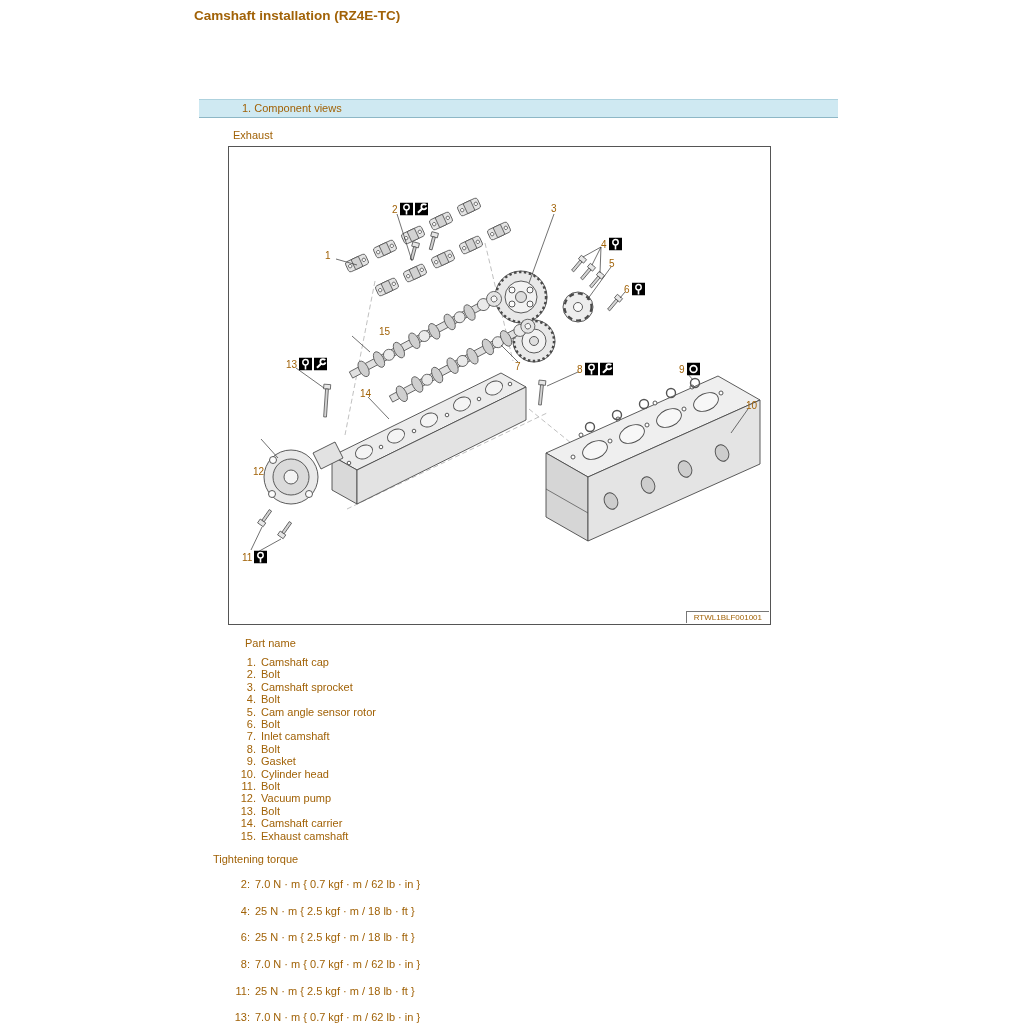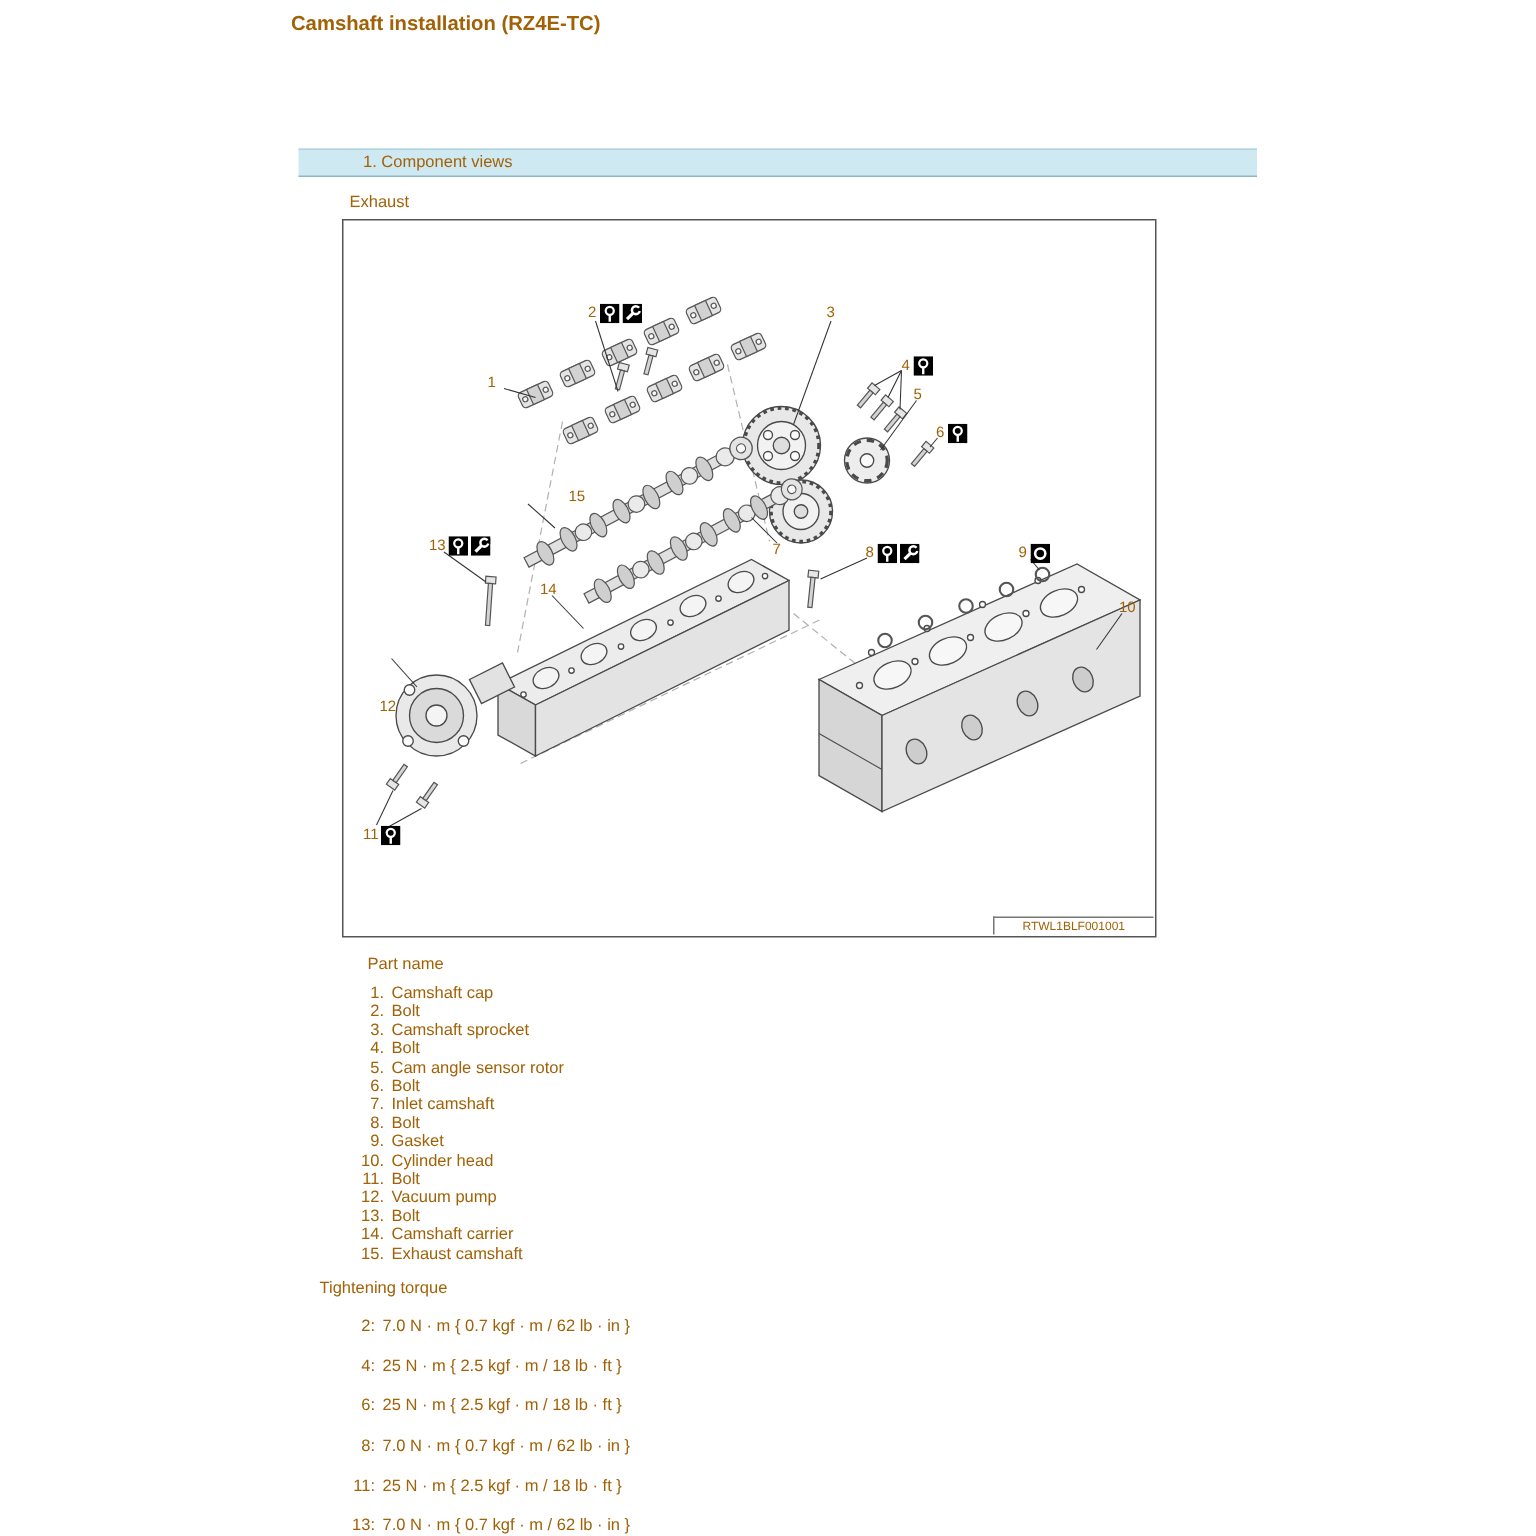--- a/index.html
+++ b/index.html
@@ -11,21 +11,21 @@
         border-top:1px solid #aed2de;border-bottom:1px solid #8db7c6;display:flex;align-items:center;padding-left:31px;}
   .section-accent{width:5px;background:#141e33;}
   .section-label{font-size:11px;line-height:17px;padding-left:7px;}
   .figure-caption{position:absolute;left:233px;top:129px;font-size:11px;}
   .figure{position:absolute;left:228px;top:146px;width:543px;height:479px;border:1px solid #555;background:#fff;}
   .diagram{position:absolute;left:0;top:0;}
   .callout{position:absolute;display:flex;align-items:center;gap:2px;transform:translate(-5px,-50%);z-index:2;}
   .callout-num{font-size:10px;line-height:10px;}
   .callout-icon{width:13px;height:13px;display:block;}
   .figure-code{position:absolute;right:1px;bottom:1px;font-size:8px;line-height:9px;background:#fff;
-        border:1px solid #777;border-right:none;border-bottom:none;padding:1px 19px;z-index:3;}
+        border:1px solid #777;border-right:none;border-bottom:none;padding:1px 7px;z-index:3;}
   .list-heading{position:absolute;font-size:11px;}
   #part-heading{left:213px;top:637px;margin-left:32px;}
   .part-list{position:absolute;left:234px;top:656px;font-size:11px;}
   .part-row{display:flex;line-height:12.4px;}
   .part-no{width:22px;text-align:right;margin-right:5px;flex:none;}
   #torque-heading{left:213px;top:853px;}
   .torque-list{position:absolute;left:226px;top:871px;font-size:11px;}
   .torque-row{display:flex;align-items:center;height:26.6px;}
   .torque-ref{width:24px;text-align:right;margin-right:5px;flex:none;}
 </style>

